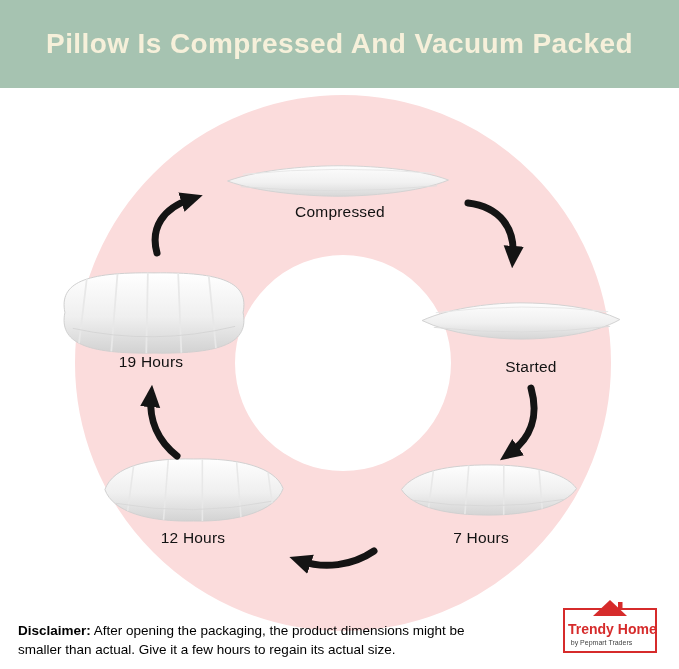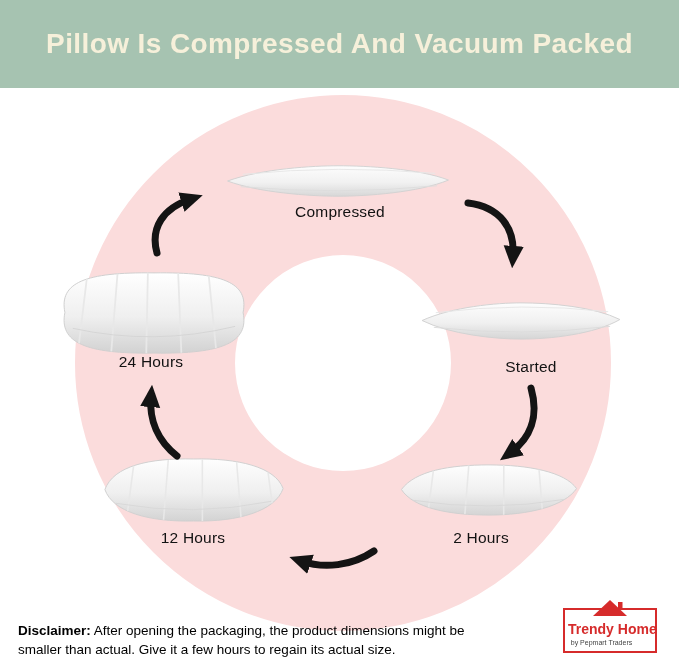--- a/index.html
+++ b/index.html
@@ -151,21 +151,21 @@
       <path d="M6 31 C 20 12, 55 6, 95 6 C 135 6, 172 13, 184 30 C 172 48, 135 57, 95 57 C 55 57, 18 50, 6 31 Z" fill="url(#pg3)" stroke="#d0d0d0" stroke-width="1"></path>
       <g clip-path="url(#cp3)" stroke="#e8e8e8" stroke-width="1.6" fill="none">
         <path d="M40 0 L32 62"></path>
           <path d="M75 0 L70 62"></path>
           <path d="M110 0 L110 62"></path>
           <path d="M145 0 L150 62"></path>
       </g>
       <path d="M18 42 Q 95 54 172 41" stroke="#d8d8d8" fill="none"></path>
     </svg>
   </div>
-  <div class="stage-label" style="left:481px; top:529px;">2 Hours</div>
+  <div class="stage-label" style="left:481px; top:529px;">7 Hours</div>
 
   <div class="pillow" style="left:98px; top:452px;">
     <svg width="192" height="75" viewBox="0 0 195 76">
       <defs>
         <linearGradient id="pg4" x1="0" y1="0" x2="0" y2="1">
           <stop offset="0" stop-color="#fefefe"></stop>
             <stop offset="0.55" stop-color="#efefef"></stop>
             <stop offset="1" stop-color="#d3d3d3"></stop>
         </linearGradient>
         <clipPath id="cp4">
@@ -201,21 +201,21 @@
       <g clip-path="url(#cp5)" stroke="#e8e8e8" stroke-width="1.8" fill="none">
         <path d="M34 0 L22 100"></path>
           <path d="M64 0 L56 100"></path>
           <path d="M94 0 L92 100"></path>
           <path d="M124 0 L128 100"></path>
           <path d="M154 0 L164 100"></path>
       </g>
       <path d="M18 66 Q 100 84 182 64" stroke="#d6d6d6" fill="none"></path>
     </svg>
   </div>
-  <div class="stage-label" style="left:151px; top:353px;">24 Hours</div>
+  <div class="stage-label" style="left:151px; top:353px;">19 Hours</div>
 
   <svg class="arrows" viewBox="0 0 679 669">
     <defs>
       <marker id="ah" viewBox="0 0 10 10" refX="4.5" refY="5" markerWidth="3.2" markerHeight="3.2" orient="auto-start-reverse">
         <path d="M0 0.5 L10 5 L0 9.5 Z" fill="#141414"></path>
       </marker>
     </defs>
     <path d="M468 203 C 500 207, 515 228, 513 256" fill="none" stroke="#141414" stroke-width="7" stroke-linecap="round" marker-end="url(#ah)"></path>
     <path d="M531 388 C 539 416, 531 438, 510 453" fill="none" stroke="#141414" stroke-width="7" stroke-linecap="round" marker-end="url(#ah)"></path>
     <path d="M374 551 C 352 566, 324 569, 301 561" fill="none" stroke="#141414" stroke-width="7" stroke-linecap="round" marker-end="url(#ah)"></path>

